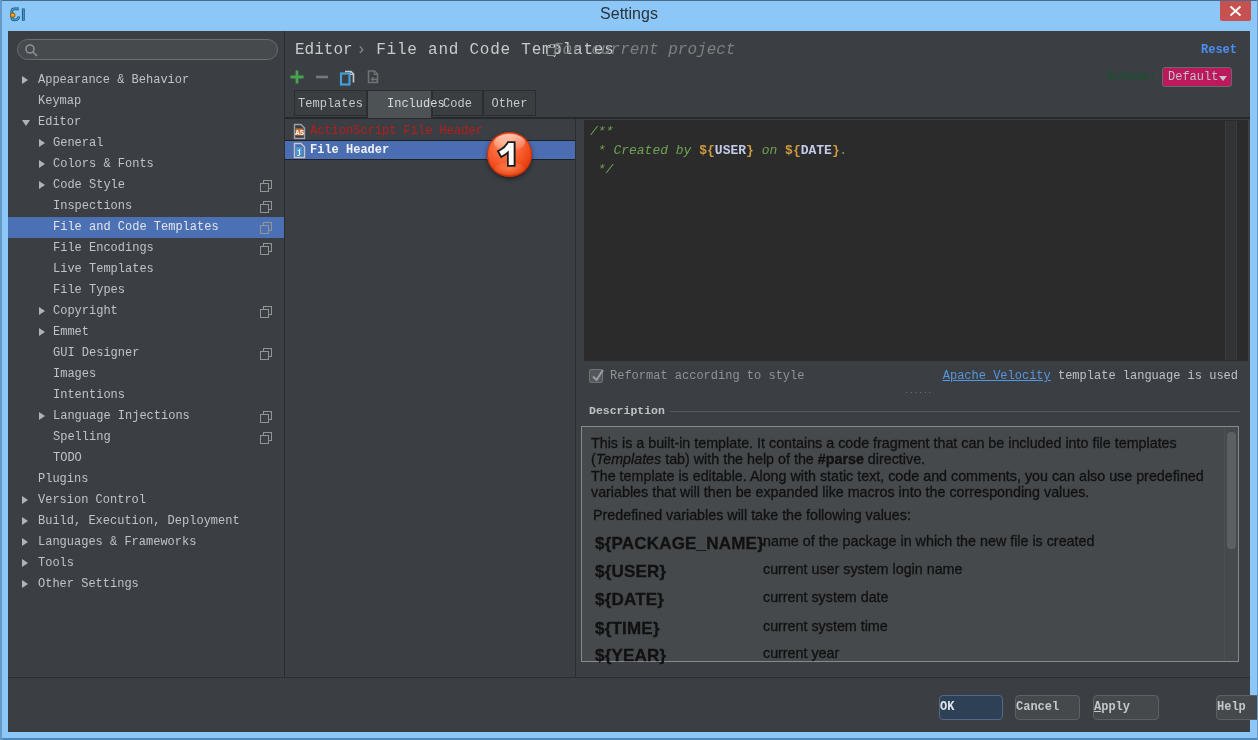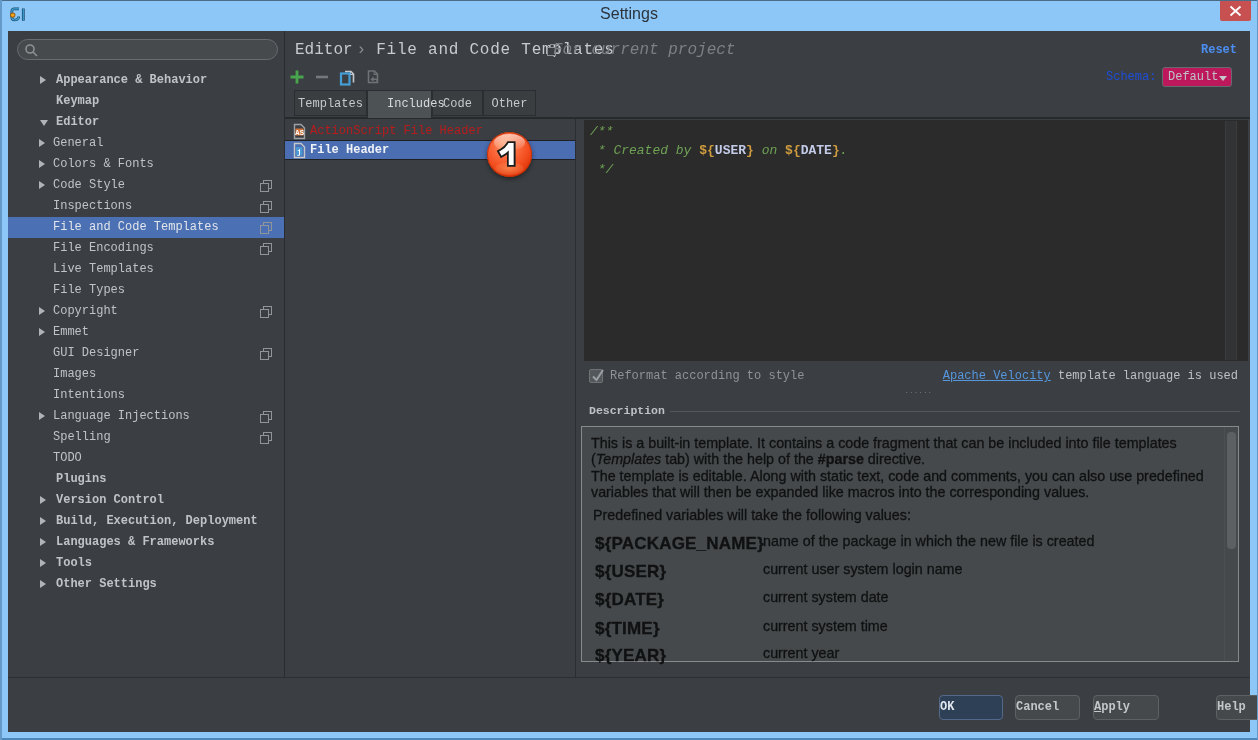--- a/index.html
+++ b/index.html
@@ -11,35 +11,35 @@
   #topline { left:0; top:0; width:1258px; height:1px; background:#4a6c88; }
   #botline { left:0; top:738px; width:1258px; height:2px; background:#4d86b8; }
   #title { left:0; top:5px; width:1258px; text-align:center; font-family:"Liberation Sans",sans-serif; font-size:16px; color:#2b333c; }
   #close { left:1220px; top:1px; width:31px; height:20px; background:#c75050; border-radius:0 0 2px 2px; }
   #content { left:8px; top:31px; width:1242px; height:701px; background:#3b3f43; }
 
   
   #search { left:17px; top:39px; width:261px; height:21px; border:1px solid #686d71; border-radius:11px; background:#464a4d; }
   #tree { left:8px; top:70px; width:276px; }
   .trow { position:relative; height:21px; line-height:21px; font-size:12px; color:#bfc3c7; white-space:pre; }
-  .trow.b { font-weight:bold;margin-left:18px; }
+  .trow.b { font-weight:normal; }
   .trow.sel { background:#4b70b3; color:#e2e6ea; }
   .t0 { padding-left:30px; }
   .t1 { padding-left:45px; }
   .arr { position:absolute; top:6px; width:0; height:0; border-top:4.5px solid transparent; border-bottom:4.5px solid transparent; border-left:6px solid #b0b4b7; }
   .arrd { position:absolute; top:8px; width:0; height:0; border-left:4.5px solid transparent; border-right:4.5px solid transparent; border-top:6px solid #b0b4b7; }
   .a0 { left:14px; } .a1 { left:31px; }
   .pico { position:absolute; right:12px; top:5px; }
   #vdiv1 { left:284px; top:31px; width:1px; height:646px; background:#2a2d2f; }
 
   
   #crumb { left:295px; top:41px; height:18px; line-height:18px; font-size:16px; font-weight:normal; color:#c7cbce; white-space:pre; letter-spacing:0; }
   #forproj { left:553px; top:41px; height:18px; line-height:18px; font-size:16px; color:#7c8083;font-style:italic; }
   #reset { left:1201px; top:41px; height:18px; line-height:18px; font-size:12px; font-weight:bold; color:#4b8df0; }
-  #schemalbl { left:1106px; top:68px; height:18px; line-height:18px; font-size:12px; color:#1d4ed8; }
+  #schemalbl { left:1106px; top:68px; height:18px; line-height:18px; font-size:12px; color:#14532d; }
   #schemabox { left:1162px; top:67px; width:70px; height:20px; border:1px solid #646a6e; border-radius:3px; background:#be185d; color:#c0c4c7; font-size:12px; line-height:18px; padding-left:5px; }
   #schemabox .dd { position:absolute; right:4px; top:8px; width:0; height:0; border-left:4px solid transparent; border-right:4px solid transparent; border-top:5px solid #c4c8ca; }
 
   
   .tab { position:absolute; top:90px; height:26px; line-height:26px; text-align:center; font-size:12px; color:#c5c9cc; background:#3b3e40; border:1px solid #2b2e30; }
   .tab.sel { background:#4d5254; height:28px; color:#d7dbde; border-bottom:0; z-index:2; }
   #tabline { left:285px; top:117px; width:965px; height:2px; background:#27292b; }
 
   
   #vdiv2 { left:575px; top:119px; width:1px; height:558px; background:#2b2e30; }

